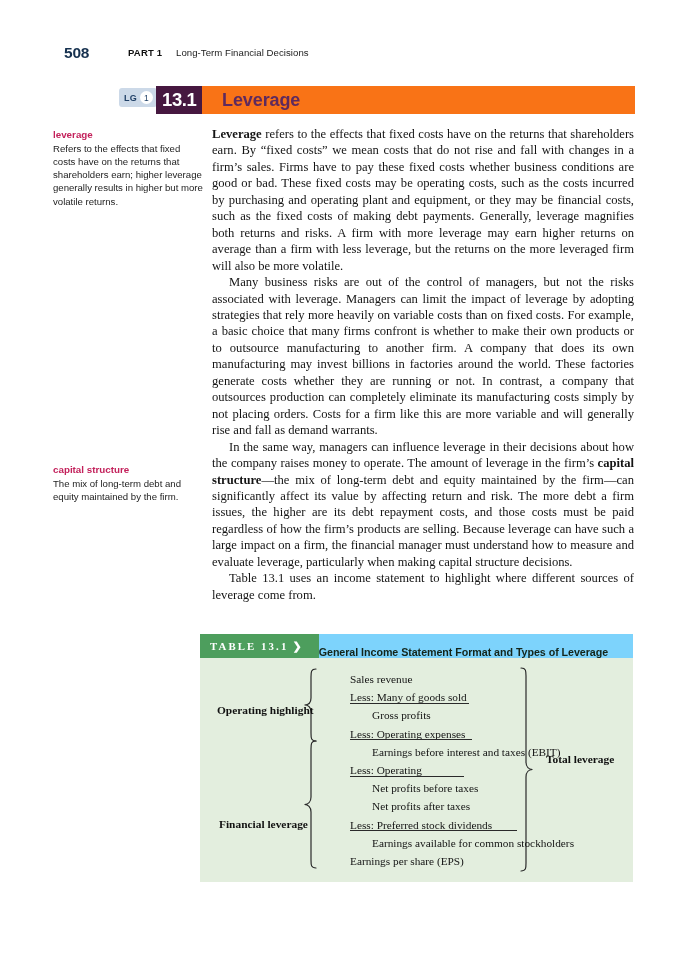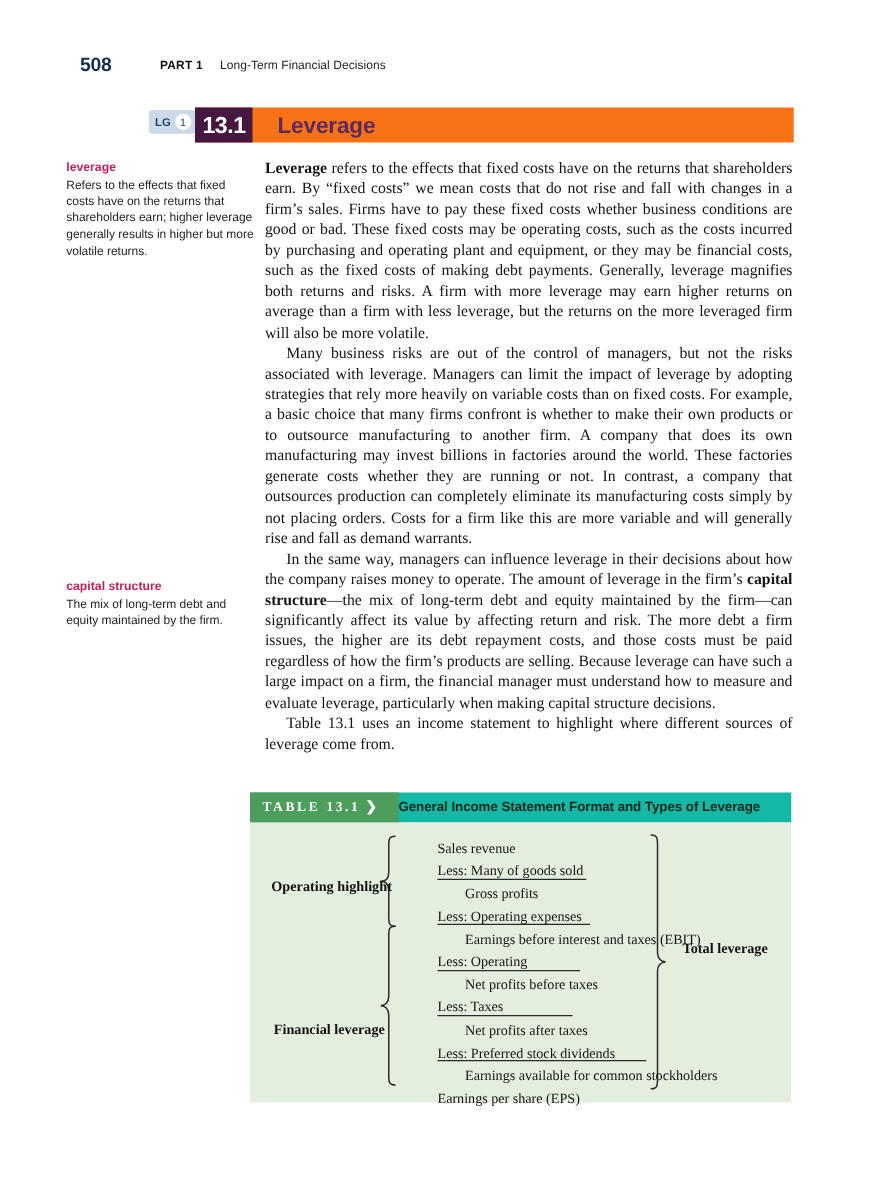--- a/index.html
+++ b/index.html
@@ -178,23 +178,23 @@
   
   .table-block {
     position: absolute;
     left: 200px;
     top: 634px;
     width: 433px;
   }
   .table-caption {
     position: relative;
     height: 24px;
-    background: #14b8a6;
-    display: flex;
-    align-items: center;
+    background: #7dd3fc;
+    display: flex;
+    align-items: flex-end;
   }
   .table-tag {
     background: #4d9e5d;
     color: #ffffff;
     height: 24px;
     display: flex;
     align-items: center;
     padding: 0 9px 0 10px;
     font-family: "Liberation Serif", serif;
     font-weight: bold;
@@ -336,20 +336,19 @@
     <span class="lev-label" id="label-total">Total leverage</span>
 
     <div class="stmt" id="statement-lines">
         <div class="stmt-line"><span>Sales revenue</span></div>
         <div class="stmt-line"><span>Less: Many of goods sold</span><span class="rule" style="width: 119px;"></span></div>
         <div class="stmt-line indent"><span>Gross profits</span></div>
         <div class="stmt-line"><span>Less: Operating expenses</span><span class="rule" style="width: 122px;"></span></div>
         <div class="stmt-line indent"><span>Earnings before interest and taxes (EBIT)</span></div>
         <div class="stmt-line"><span>Less: Operating</span><span class="rule" style="width: 114px;"></span></div>
         <div class="stmt-line indent"><span>Net profits before taxes</span></div>
-        <div class="stmt-line"><span>Less: Taxes</span><span class="rule" style="width: 108px;"></span></div>
         <div class="stmt-line indent"><span>Net profits after taxes</span></div>
         <div class="stmt-line"><span>Less: Preferred stock dividends</span><span class="rule" style="width: 167px;"></span></div>
         <div class="stmt-line indent"><span>Earnings available for common stockholders</span></div>
         <div class="stmt-line"><span>Earnings per share (EPS)</span></div>
       </div>
   </div>
 </div>
 
 </body></html>

